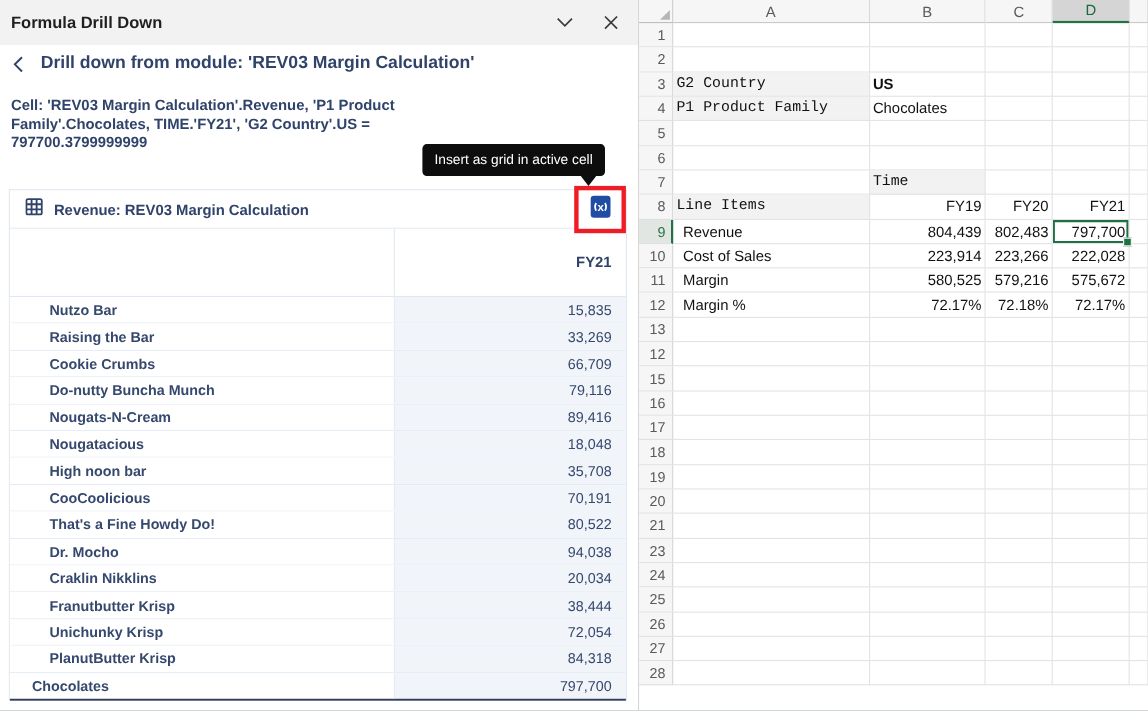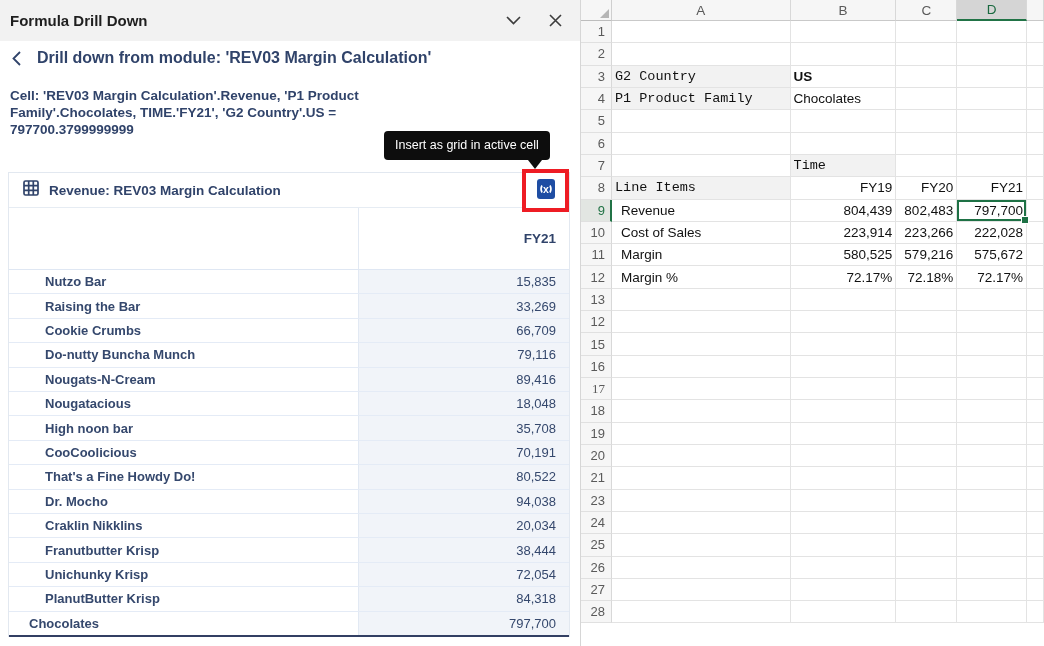--- a/index.html
+++ b/index.html
@@ -333,21 +333,21 @@
       </div>
       <div class="x-row" style="height: 22.32px;">
         <div class="x-rowhdr" style="width: 31px;">16</div>
         <div class="x-cell" style="width: 179px;"></div>
         <div class="x-cell" style="width: 106px;"></div>
         <div class="x-cell" style="width: 61px;"></div>
         <div class="x-cell" style="width: 70px;"></div>
         <div class="x-cell" style="width: 17px;"></div>
       </div>
       <div class="x-row" style="height: 22.32px;">
-        <div class="x-rowhdr" style="width: 31px; font-family: Liberation Serif, serif;">17</div>
+        <div class="x-rowhdr" style="width: 31px;">17</div>
         <div class="x-cell" style="width: 179px;"></div>
         <div class="x-cell" style="width: 106px;"></div>
         <div class="x-cell" style="width: 61px;"></div>
         <div class="x-cell" style="width: 70px;"></div>
         <div class="x-cell" style="width: 17px;"></div>
       </div>
       <div class="x-row" style="height: 22.32px;">
         <div class="x-rowhdr" style="width: 31px;">18</div>
         <div class="x-cell" style="width: 179px;"></div>
         <div class="x-cell" style="width: 106px;"></div>

